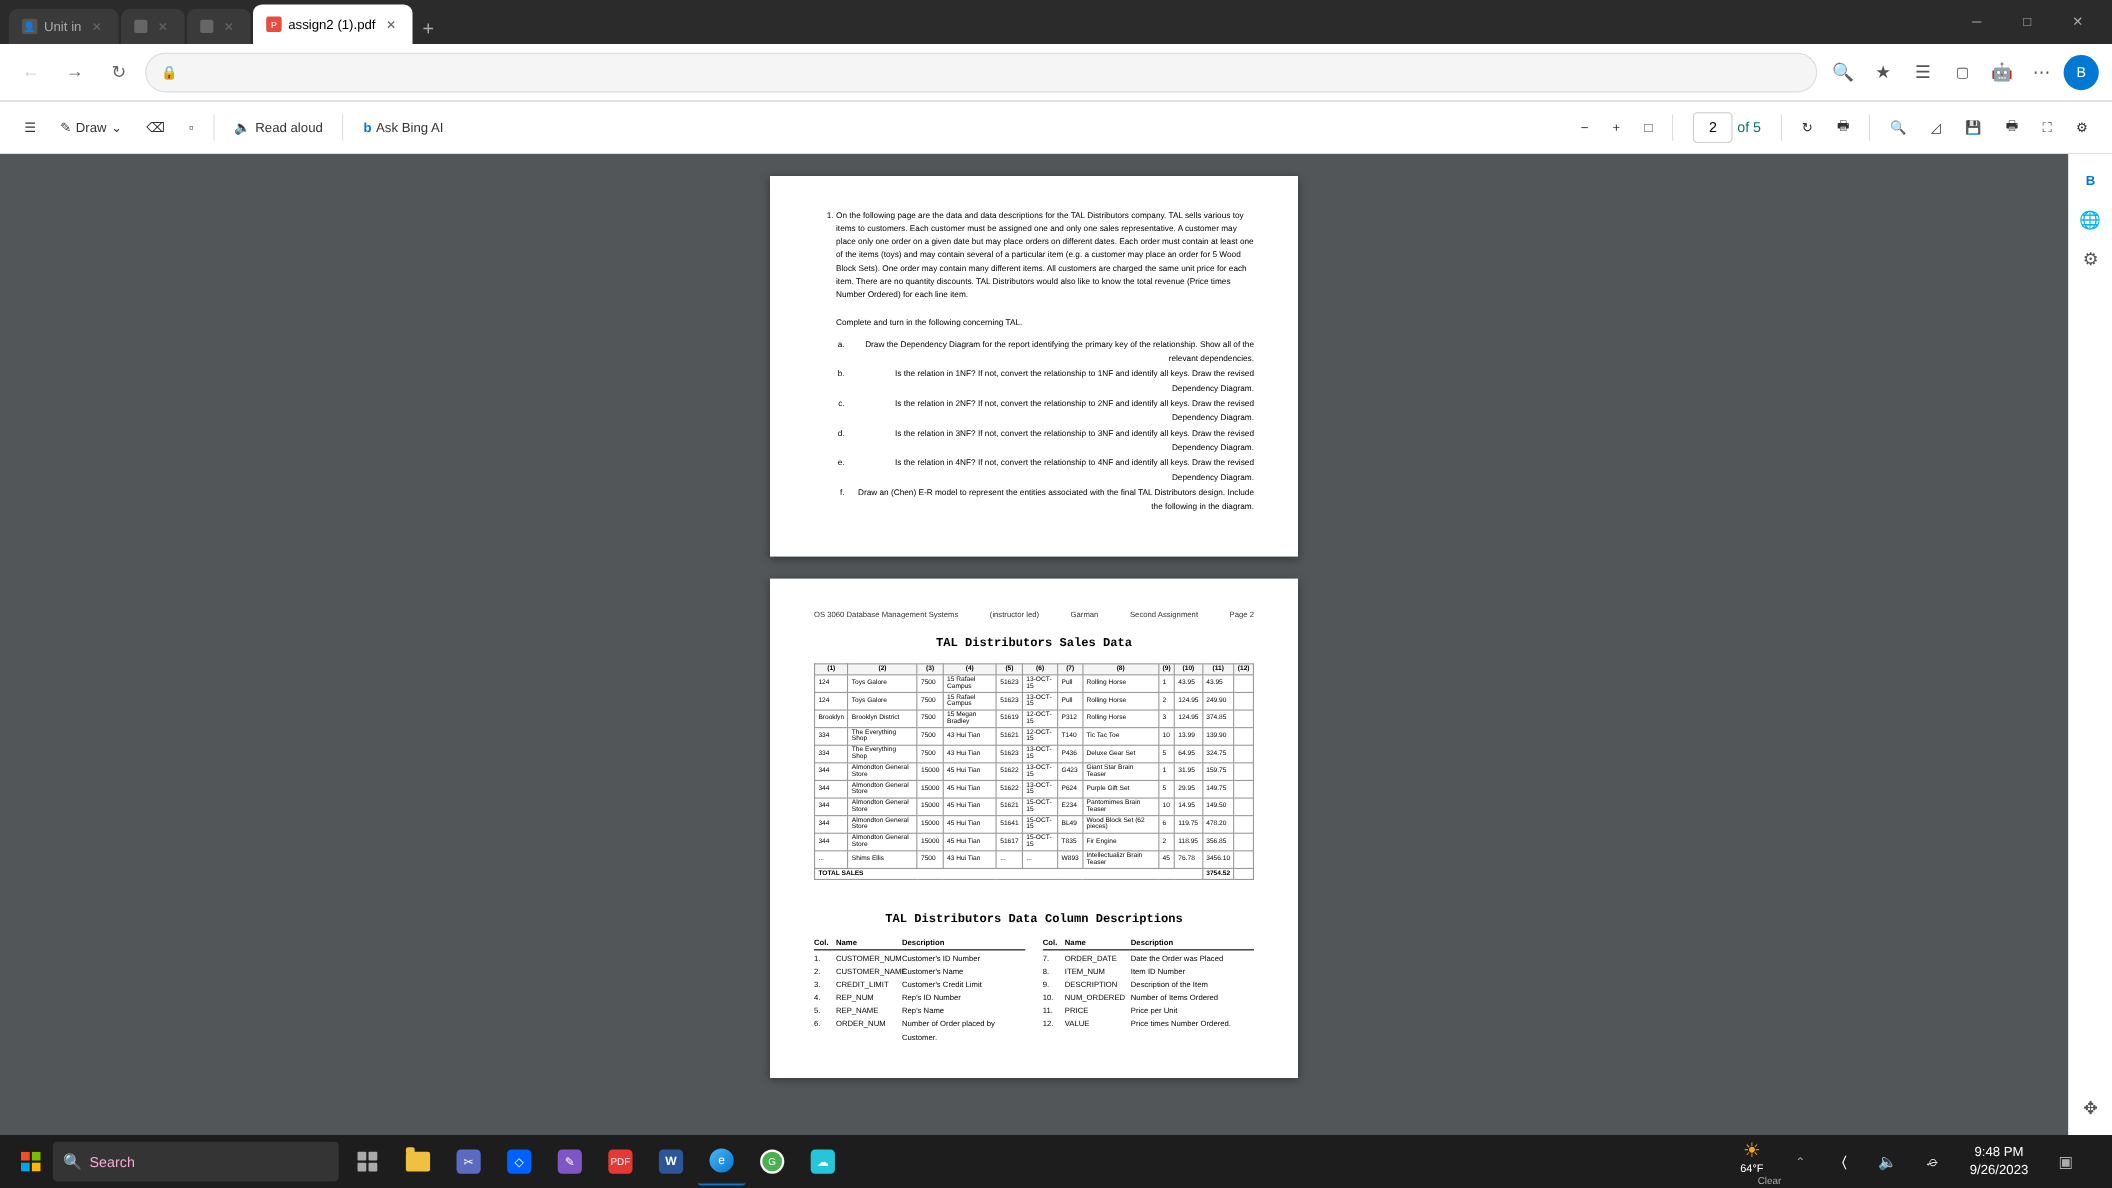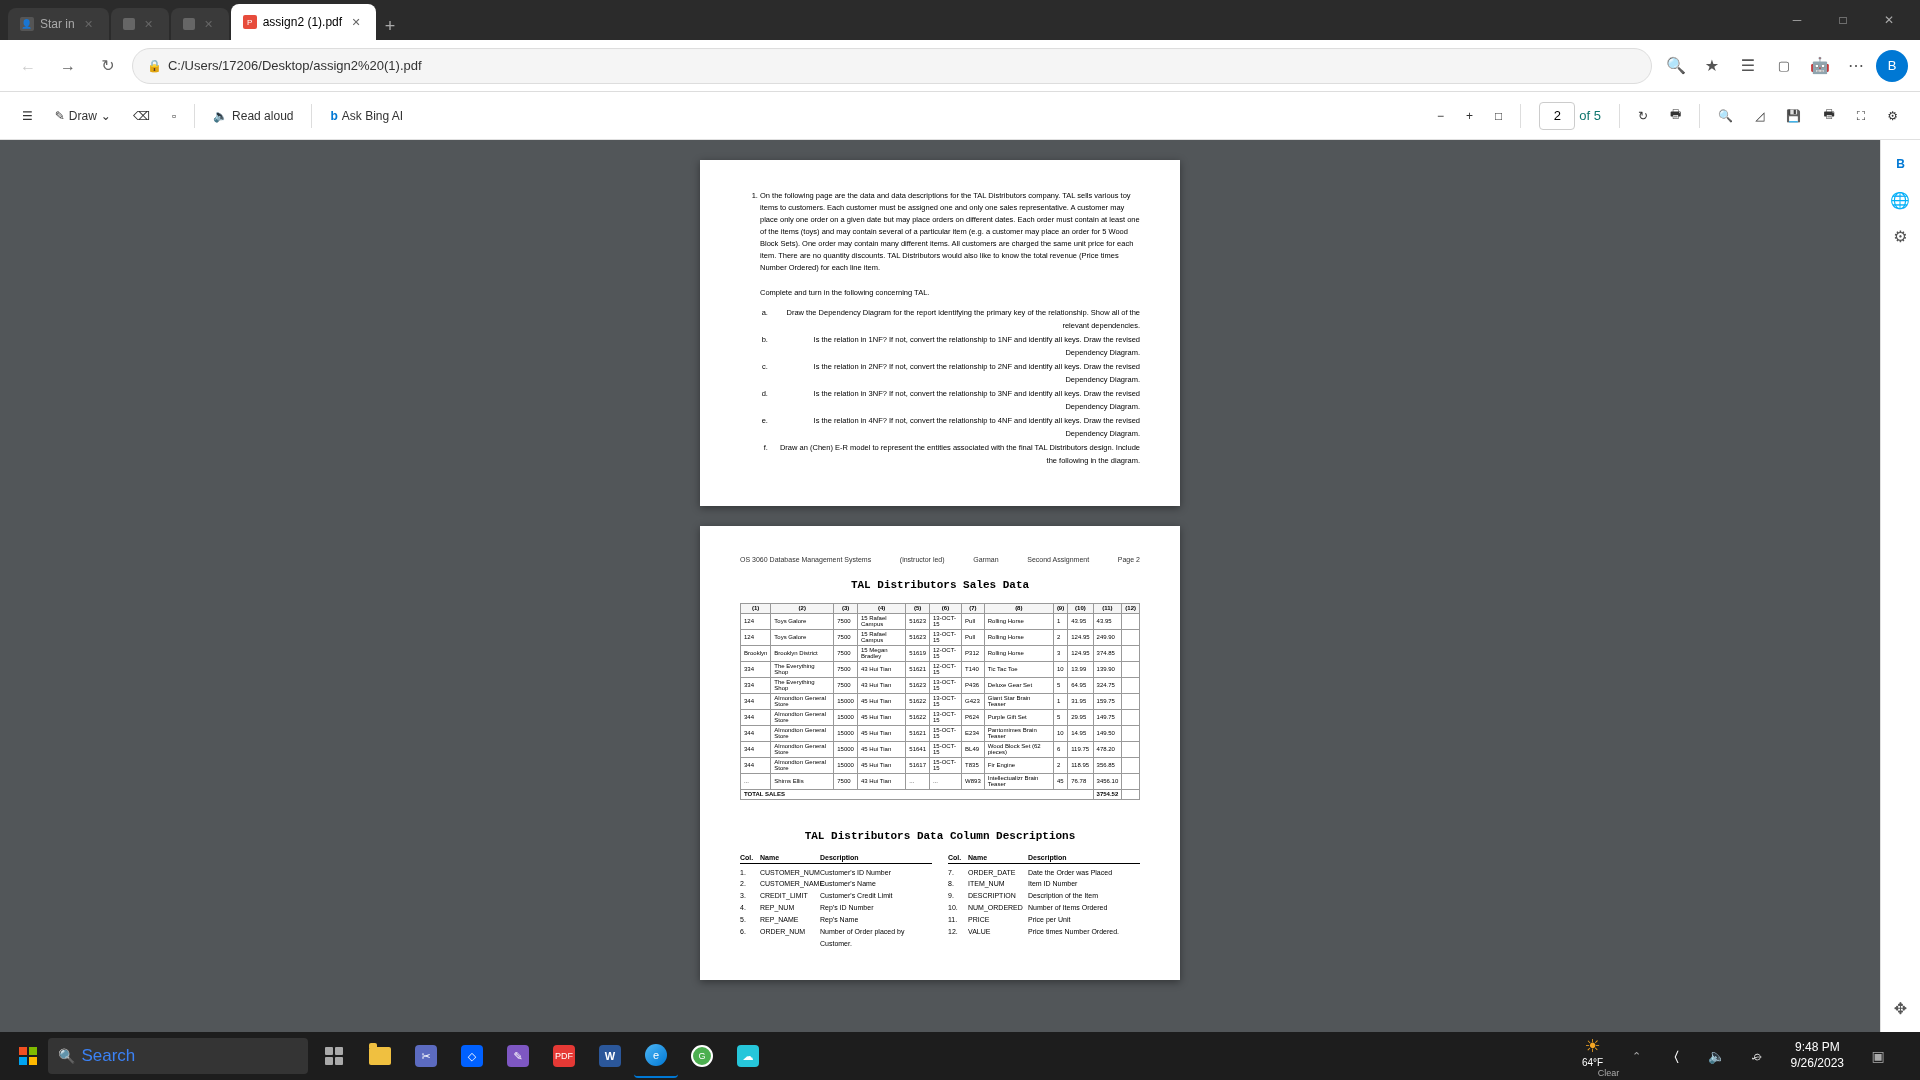--- a/index.html
+++ b/index.html
@@ -50,21 +50,21 @@
 
     
     .right-panel { width: 40px; background: #fff; border-left: 1px solid #e0e0e0; display: flex; flex-direction: column; align-items: center; padding: 8px 0; gap: 4px; }
     .right-panel-btn { width: 32px; height: 32px; display: flex; align-items: center; justify-content: center; border-radius: 4px; cursor: pointer; color: #555; font-size: 16px; }
 
     
     .taskbar { height: 48px; background: rgba(30,30,30,0.95); display: flex; align-items: center; padding: 0 8px; position: relative; }
     .taskbar-start { width: 40px; height: 40px; display: flex; align-items: center; justify-content: center; cursor: pointer; border-radius: 4px; }
     .taskbar-search { width: 260px; height: 36px; background: rgba(255,255,255,0.1); border-radius: 4px; display: flex; align-items: center; padding: 0 10px; gap: 6px; cursor: text; }
     .taskbar-search-icon { color: #aaa; font-size: 14px; }
-    .taskbar-search-text { color: #3b82f6; font-size: 17px; }
+    .taskbar-search-text { color: #f9a8d4; font-size: 13px; }
     .taskbar-apps { display: flex; align-items: center; gap: 2px; margin-left: 4px; }
     .taskbar-app { width: 44px; height: 44px; display: flex; align-items: center; justify-content: center; border-radius: 4px; cursor: pointer; }
     .taskbar-right { margin-left: auto; display: flex; align-items: center; gap: 8px; }
     .taskbar-icons { display: flex; align-items: center; gap: 4px; }
     .taskbar-icon-btn { width: 36px; height: 36px; display: flex; align-items: center; justify-content: center; cursor: pointer; border-radius: 4px; }
     .taskbar-clock { text-align: center; color: #fff; font-size: 12px; line-height: 1.3; cursor: pointer; padding: 0 8px; }
     .taskbar-show-desktop { width: 8px; height: 44px; cursor: pointer; }
 
     
     .pdf-header { font-size: 7px; color: #333; display: flex; justify-content: space-between; margin-bottom: 16px; }
@@ -86,21 +86,21 @@
 </head>
 <body>
 
 <div class="browser-frame">
 
   <div class="title-bar">
     <div class="tab-area">
 
       <div class="tab-inactive" style="background:#3a3a3a;">
         <div class="tab-favicon" style="background:#555; font-size:9px;">👤</div>
-        <span>Star in</span>
+        <span>Unit in</span>
         <div class="tab-close">✕</div>
       </div>
 
       <div class="tab-inactive" style="margin-left:2px;">
         <div class="tab-favicon" style="background:#666; width:12px; height:12px;"></div>
         <div class="tab-close">✕</div>
       </div>
 
       <div class="tab-inactive" style="margin-left:2px;">
         <div class="tab-favicon" style="background:#666; width:12px; height:12px;"></div>
@@ -120,21 +120,20 @@
       <div class="win-btn close">✕</div>
     </div>
   </div>
 
   <div class="nav-bar">
     <div class="nav-btn disabled">←</div>
     <div class="nav-btn">→</div>
     <div class="nav-btn">↻</div>
     <div class="address-bar">
       <span class="lock-icon">🔒</span>
-      <span class="address-text">C:/Users/17206/Desktop/assign2%20(1).pdf</span>
     </div>
     <div class="nav-icons">
       <div class="nav-icon-btn">🔍</div>
       <div class="nav-icon-btn">★</div>
       <div class="nav-icon-btn">☰</div>
       <div class="nav-icon-btn" style="font-size:13px;">▢</div>
       <div class="nav-icon-btn">🤖</div>
       <div class="nav-icon-btn">⋯</div>
       <div class="profile-btn">B</div>
     </div>

